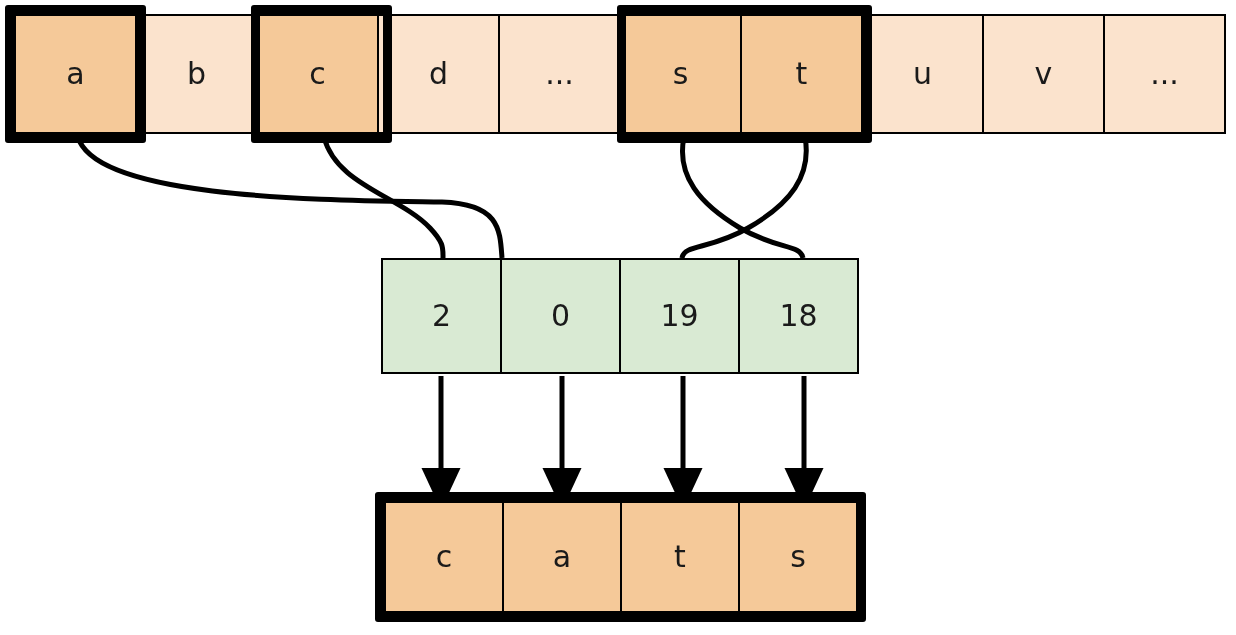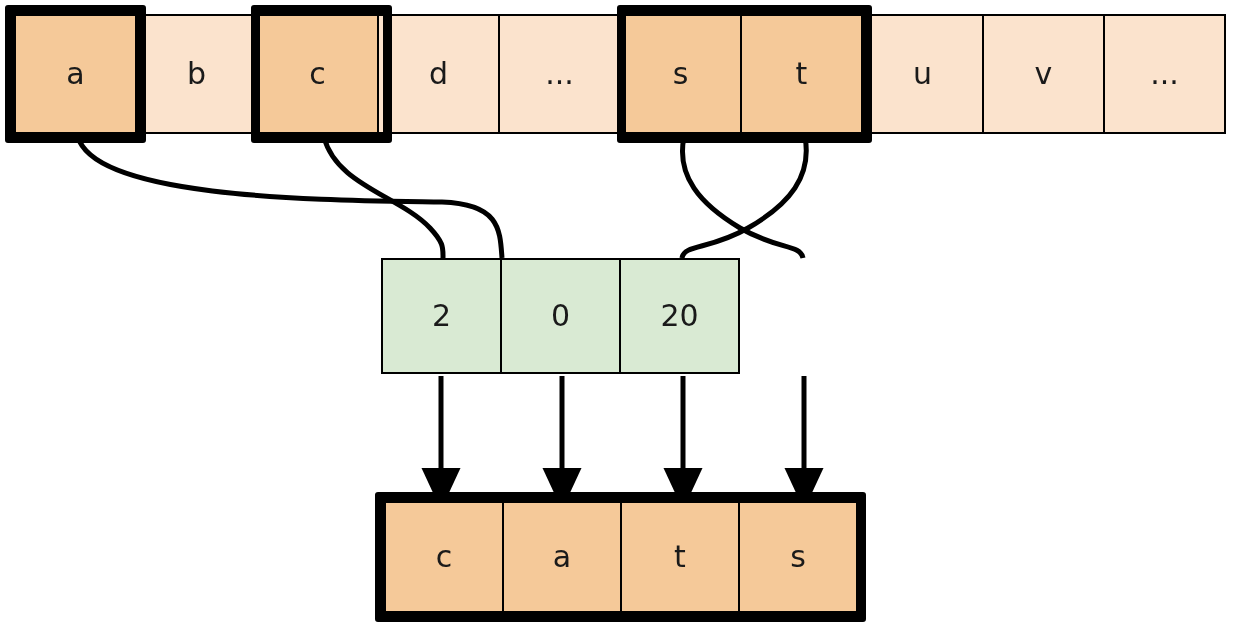--- a/index.html
+++ b/index.html
@@ -151,21 +151,22 @@
     <div class="cell">...</div>
   </div>
 
   <div class="hl-frame" style="left:5px;  top:5px;  width:141px; height:138px;"></div>
   <div class="hl-frame" style="left:251px; top:5px; width:141px; height:138px;"></div>
   <div class="hl-frame" style="left:617px; top:5px; width:255px; height:138px;"></div>
 
   <div class="row" id="index-row">
     <div class="cell">2</div>
     <div class="cell">0</div>
-    <div class="cell">20</div>
+    <div class="cell">19</div>
+    <div class="cell">18</div>
   </div>
 
   <div class="row" id="output-row">
     <div class="cell">c</div>
     <div class="cell">a</div>
     <div class="cell">t</div>
     <div class="cell">s</div>
   </div>
   <div id="output-frame"></div>
 

